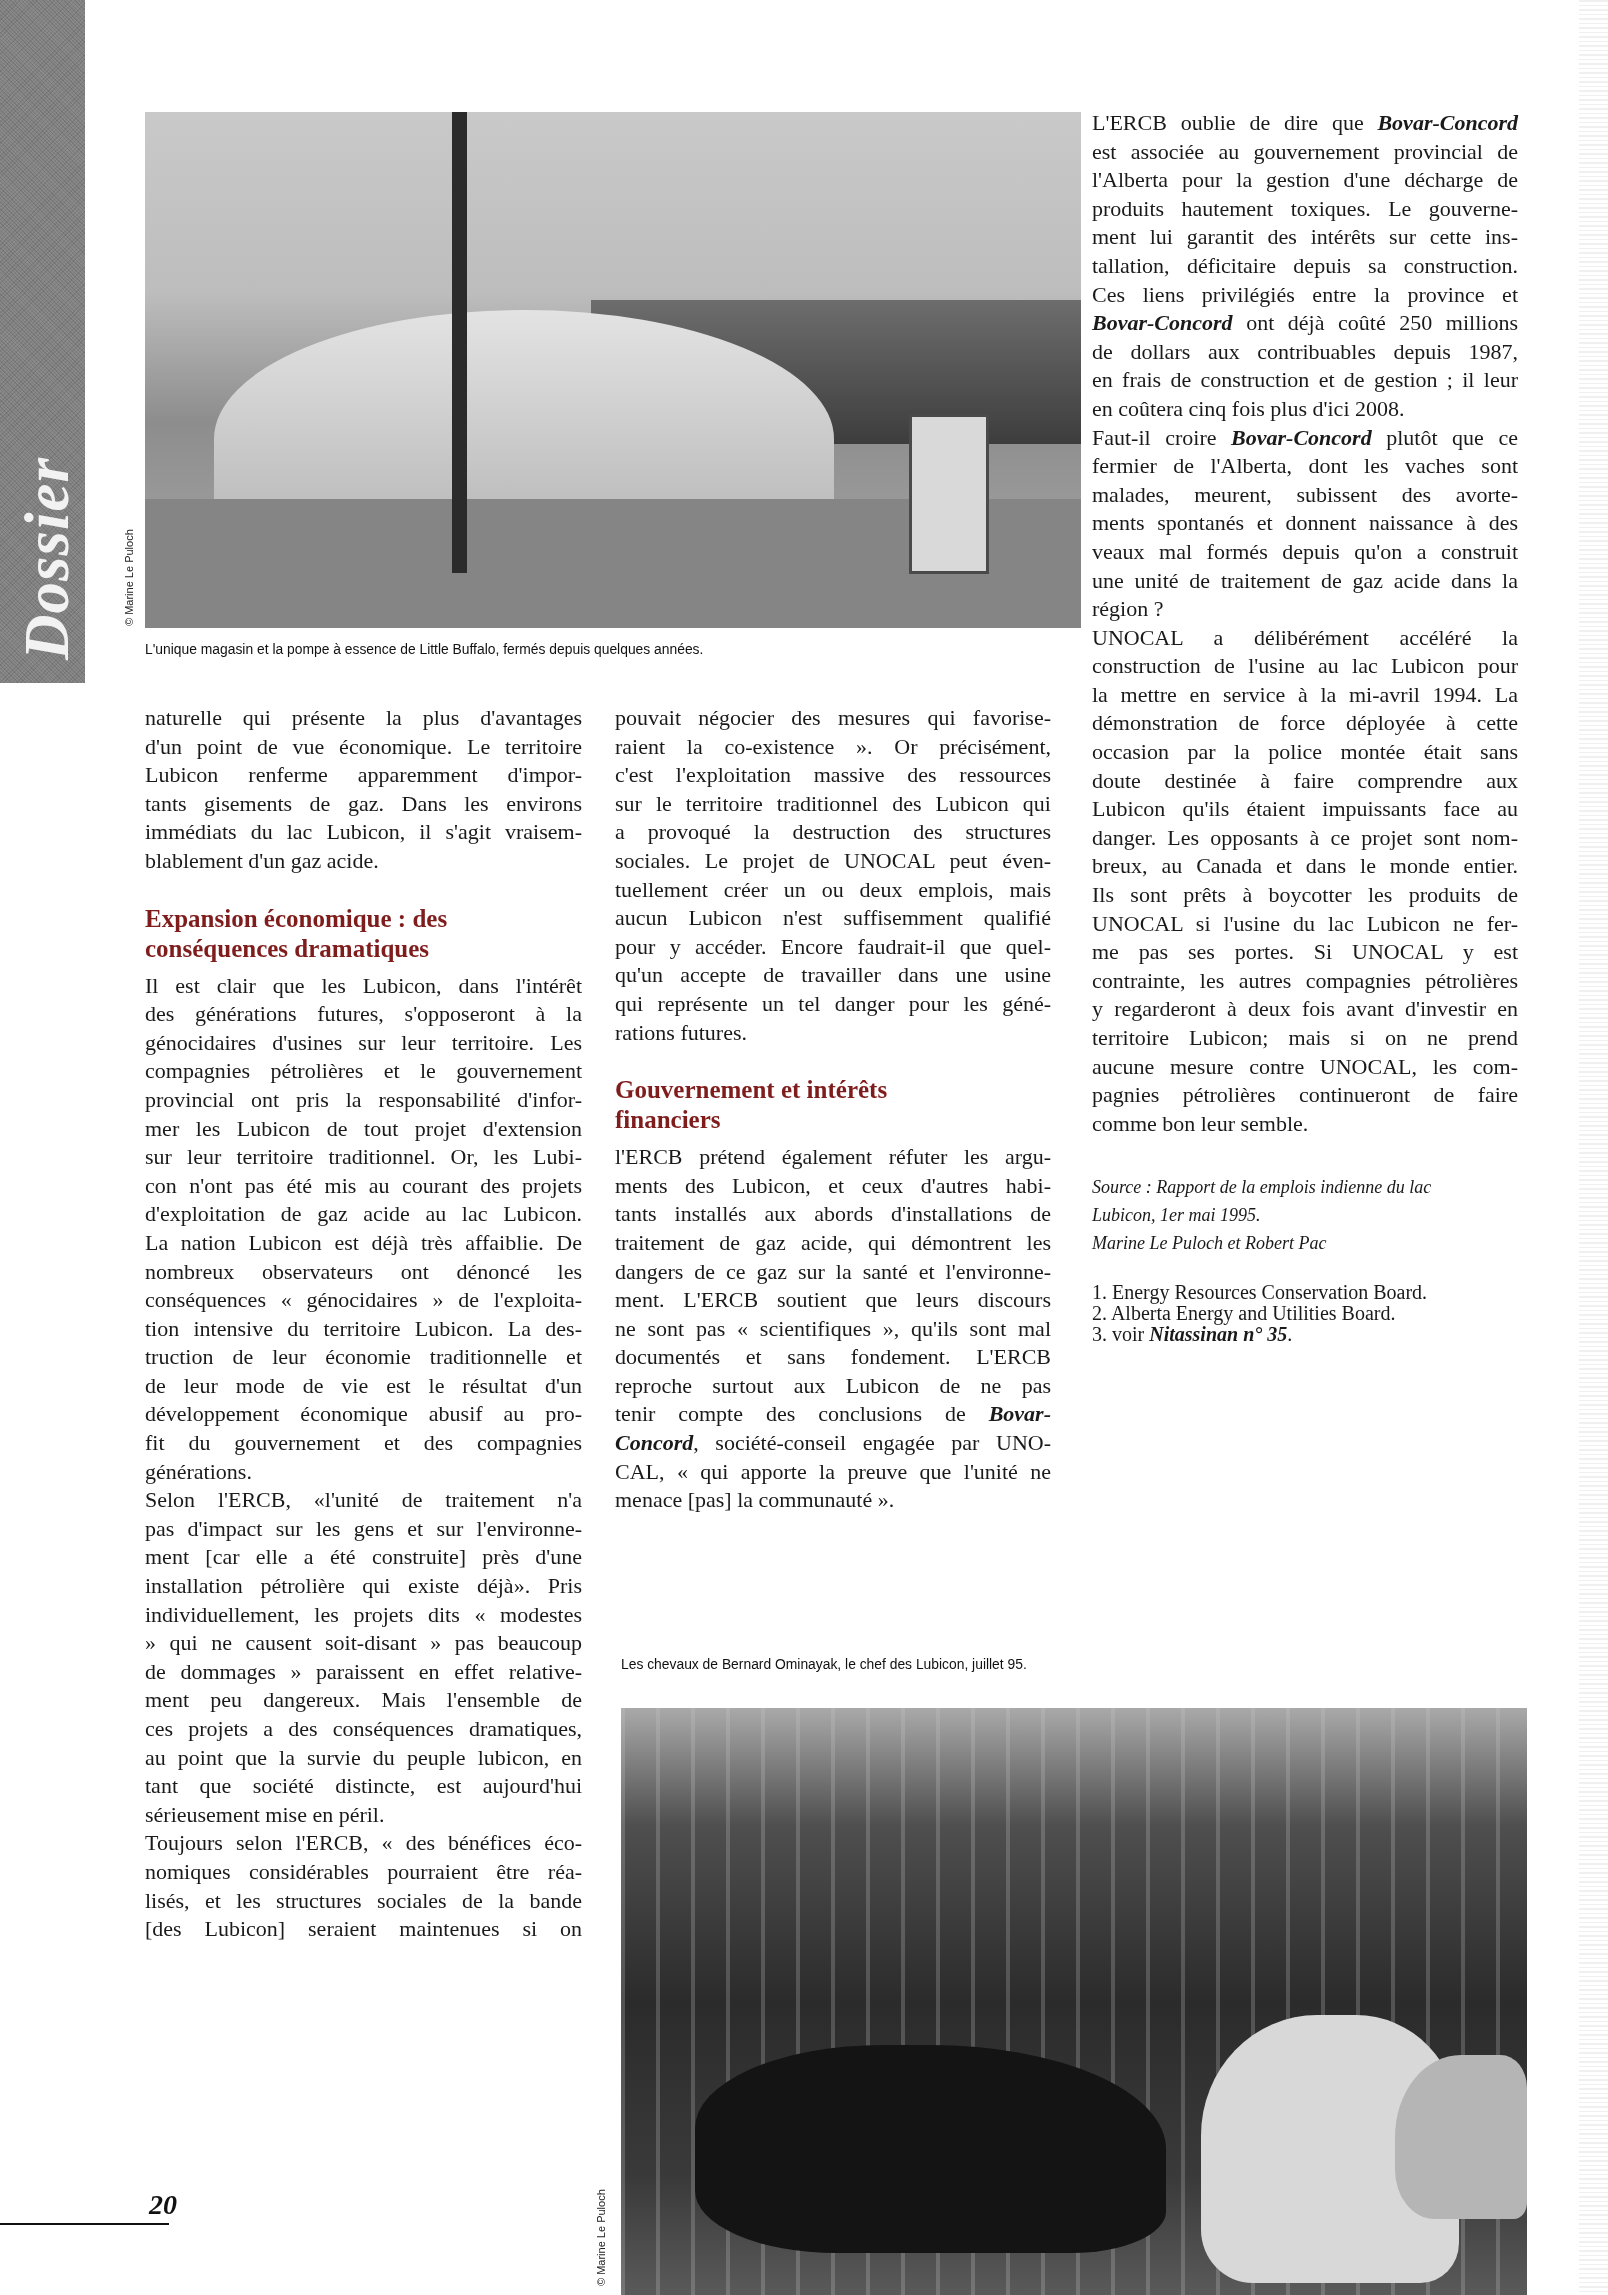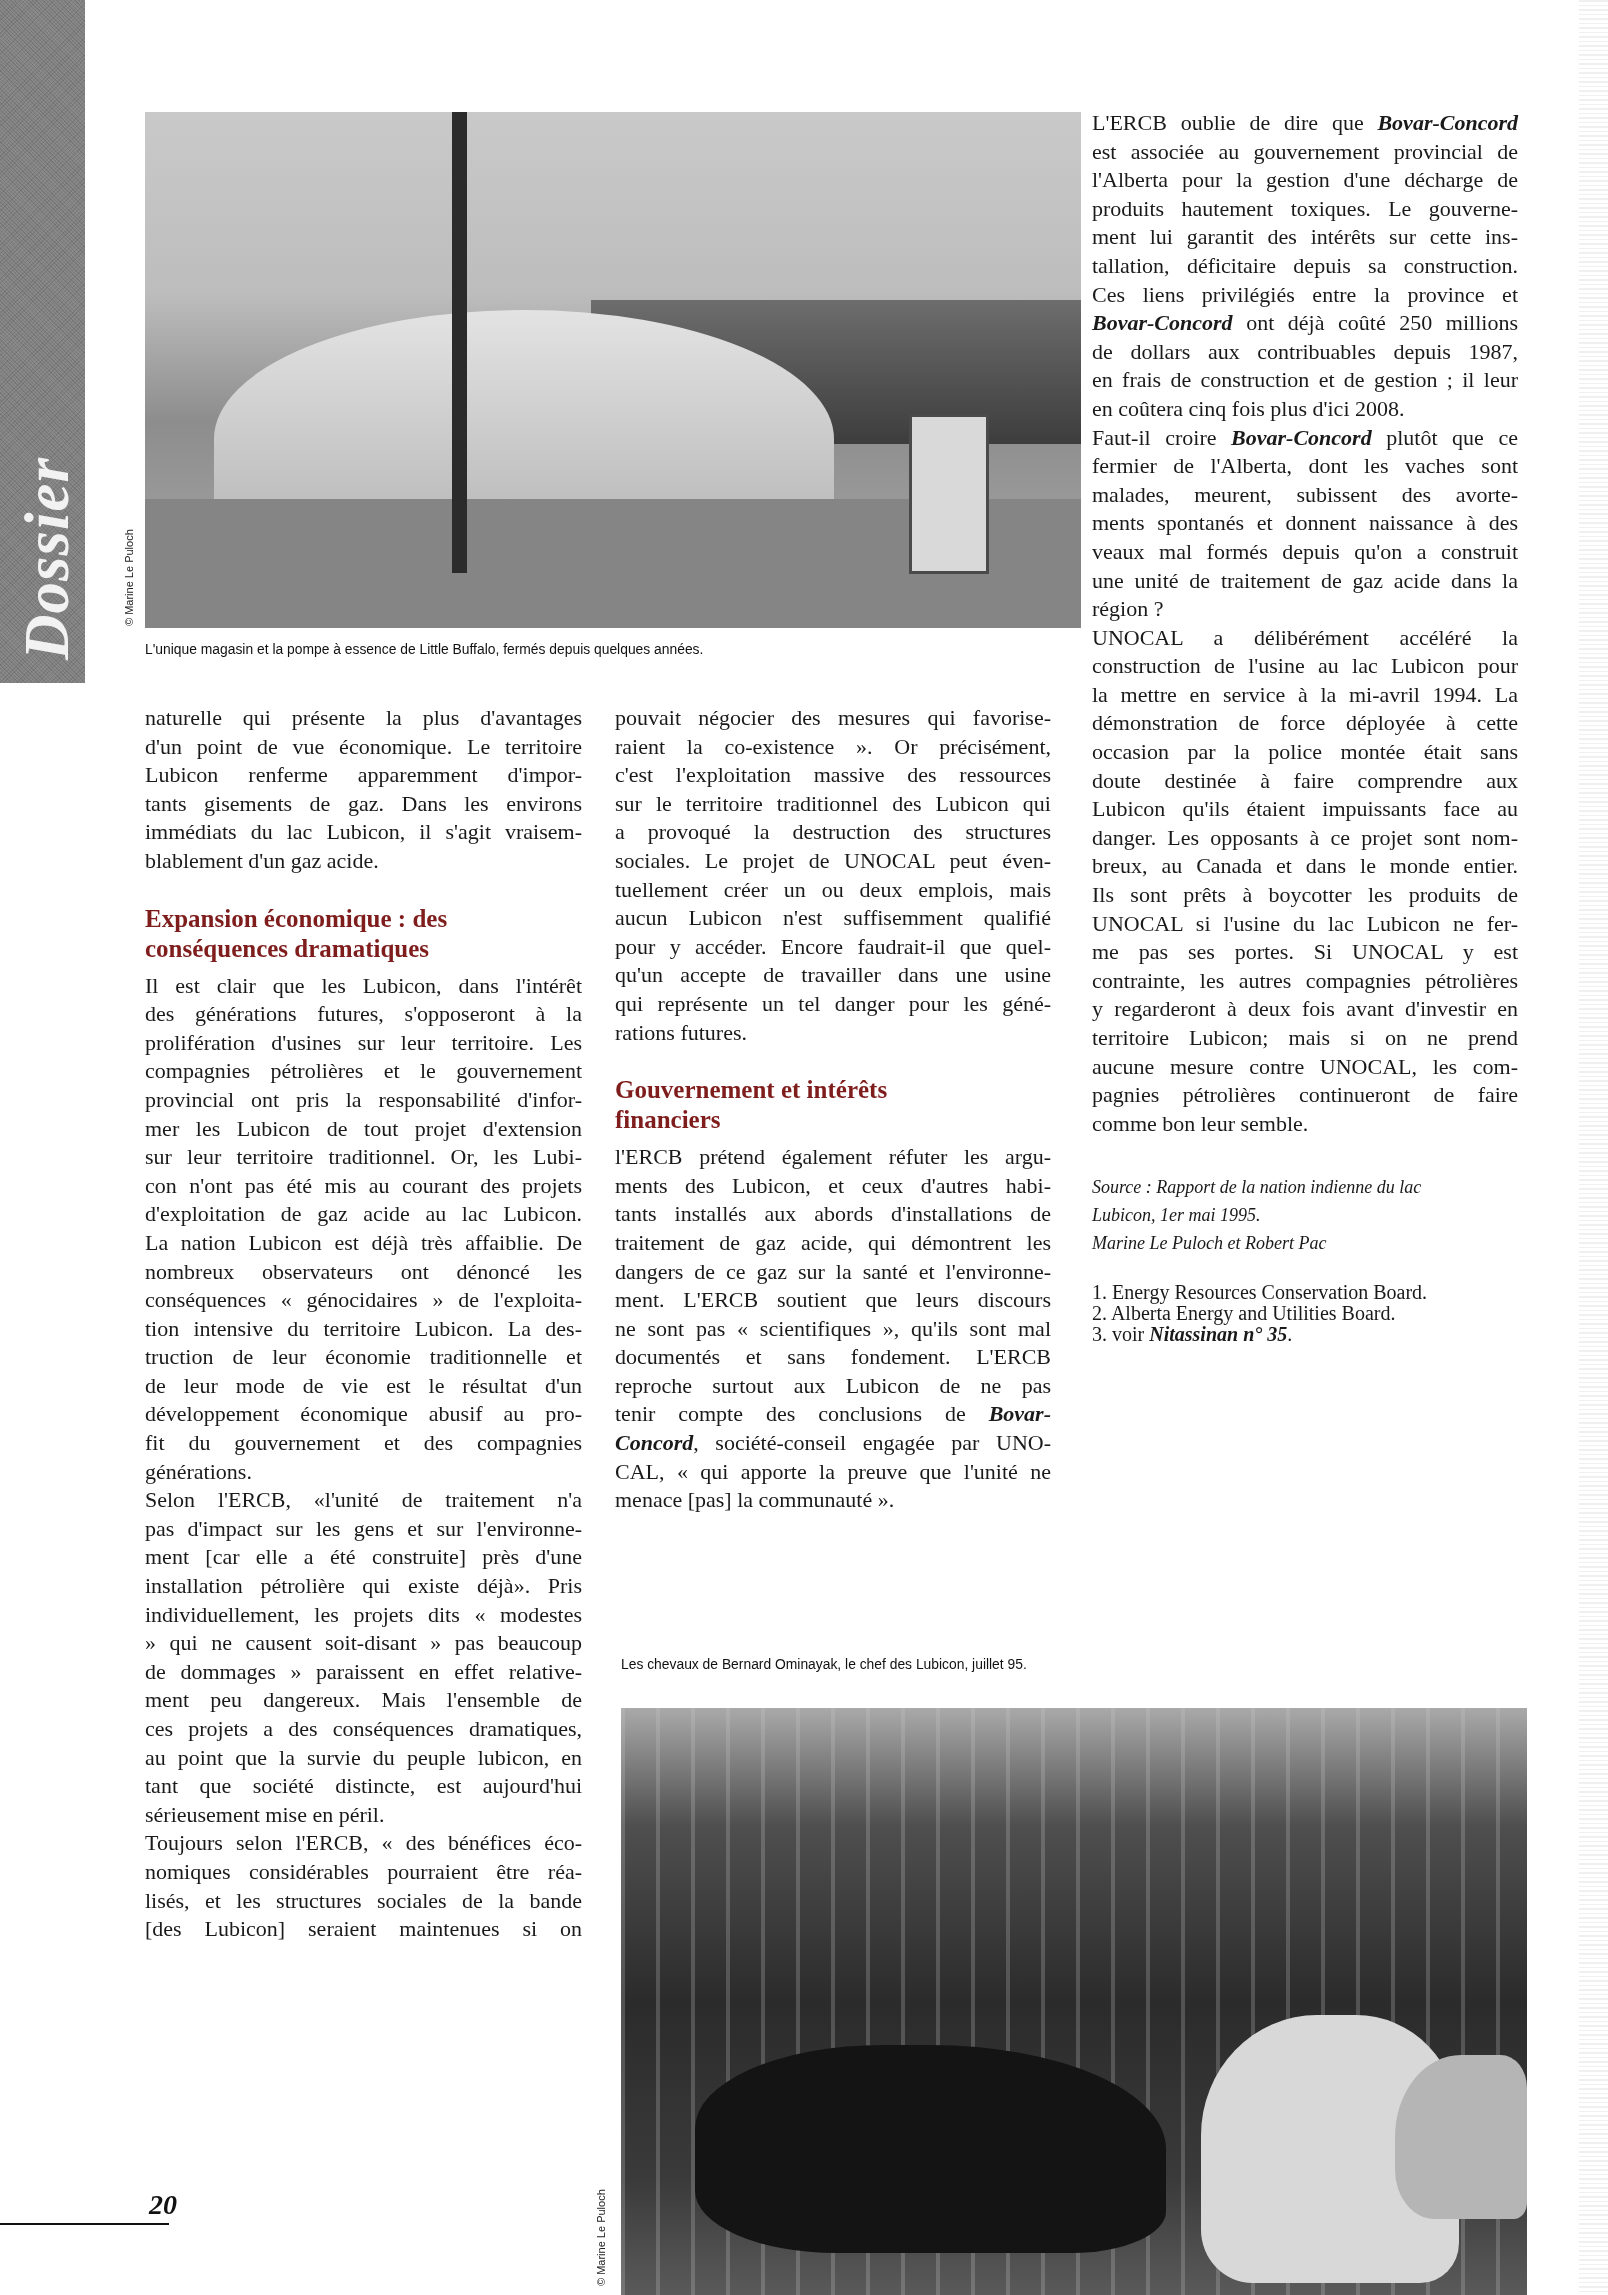--- a/index.html
+++ b/index.html
@@ -80,21 +80,21 @@
     </div>
   <div class="gap"></div>
   <h2>
       <span style="display: block;">Expansion économique : des</span>
       <span style="display: block;">conséquences dramatiques</span>
     </h2>
   <div class="gap-sm"></div>
   <div>
       <span class="line">Il est clair que les Lubicon, dans l'intérêt</span>
       <span class="line">des générations futures, s'opposeront à la</span>
-      <span class="line">prolifération d'usines sur leur territoire. Les</span>
+      <span class="line">génocidaires d'usines sur leur territoire. Les</span>
       <span class="line">compagnies pétrolières et le gouvernement</span>
       <span class="line">provincial ont pris la responsabilité d'infor-</span>
       <span class="line">mer les Lubicon de tout projet d'extension</span>
       <span class="line">sur leur territoire traditionnel. Or, les Lubi-</span>
       <span class="line">con n'ont pas été mis au courant des projets</span>
       <span class="line">d'exploitation de gaz acide au lac Lubicon.</span>
       <span class="line">La nation Lubicon est déjà très affaiblie. De</span>
       <span class="line">nombreux observateurs ont dénoncé les</span>
       <span class="line">conséquences « génocidaires » de l'exploita-</span>
       <span class="line">tion intensive du territoire Lubicon. La des-</span>
@@ -202,21 +202,21 @@
       <span class="line">me pas ses portes. Si UNOCAL y est</span>
       <span class="line">contrainte, les autres compagnies pétrolières</span>
       <span class="line">y regarderont à deux fois avant d'investir en</span>
       <span class="line">territoire Lubicon; mais si on ne prend</span>
       <span class="line">aucune mesure contre UNOCAL, les com-</span>
       <span class="line">pagnies pétrolières continueront de faire</span>
       <span class="line last">comme bon leur semble.</span>
     </div>
   <div class="gap" style="height:35px"></div>
   <div class="source">
-      <span class="line last" style="font-style: italic;">Source : Rapport de la nation indienne du lac</span>
+      <span class="line last" style="font-style: italic;">Source : Rapport de la emplois indienne du lac</span>
       <span class="line last" style="font-style: italic;">Lubicon, 1er mai 1995.</span>
       <span class="line last" style="font-style: italic;">Marine Le Puloch et Robert Pac</span>
     </div>
   <div class="gap" style="height:25px"></div>
   <div class="notes">
       <span class="line last">1. Energy Resources Conservation Board.</span>
       <span class="line last">2. Alberta Energy and Utilities Board.</span>
       <span class="line last">3. voir <em>Nitassinan n° 35</em>.</span>
     </div>
 </div>

